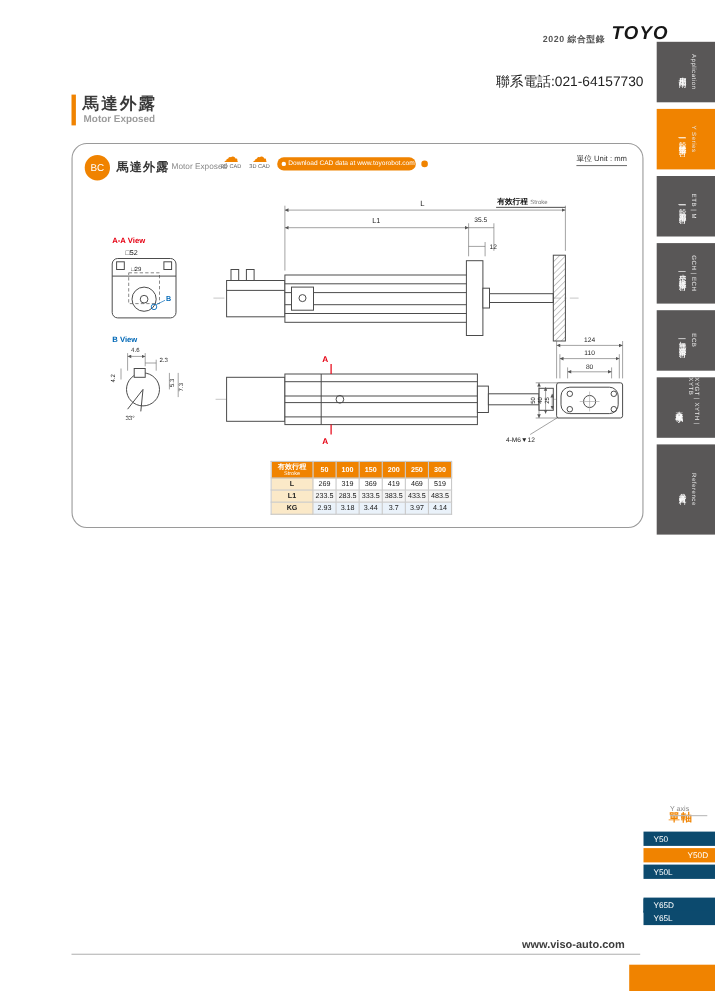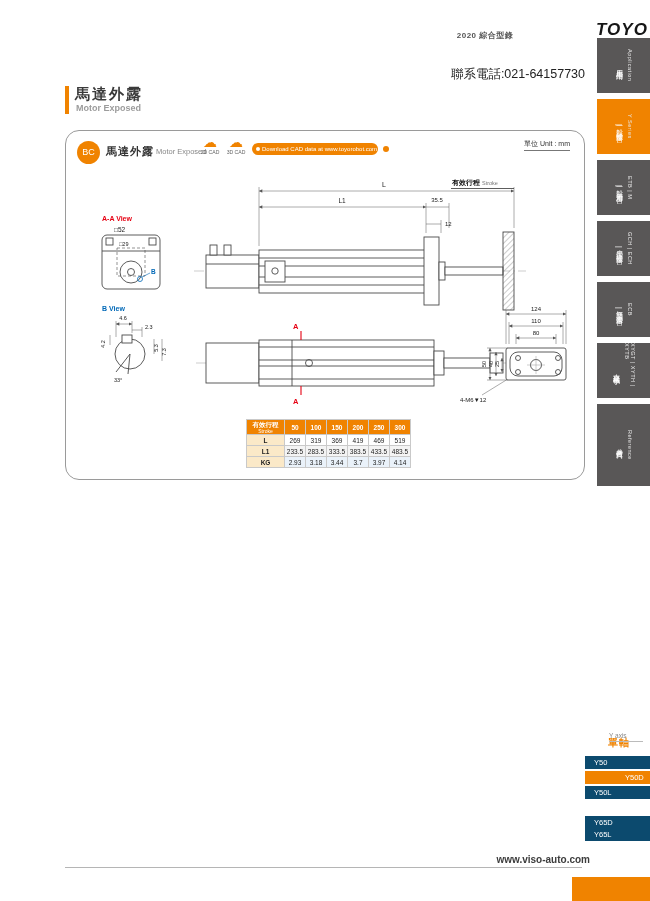--- a/index.html
+++ b/index.html
@@ -4,22 +4,22 @@
 <style>
   * { margin:0; padding:0; box-sizing:border-box; }
   html,body { width:650px; height:901px; }
   body {
     position:relative; background:#fff; overflow:hidden;
     font-family:"Liberation Sans","DejaVu Sans",sans-serif; color:#333;
   }
   .abs { position:absolute; }
 
   
-  .catalog-txt { left:420px; top:30px; width:130px; text-align:center; font-size:8px; font-weight:bold; color:#555; letter-spacing:.5px; }
-  .logo { left:556px; top:20px; font-size:17px; font-weight:900; font-style:italic; color:#161616; letter-spacing:1px;margin-left:40px; }
+  .catalog-txt { left:420px; top:30px; width:130px; text-align:right; font-size:8px; font-weight:bold; color:#555; letter-spacing:.5px; }
+  .logo { left:556px; top:20px; font-size:17px; font-weight:900; font-style:italic; color:#161616; letter-spacing:1px; }
   .phone { left:280px; top:66px; width:305px; text-align:right; font-size:12.5px; color:#222; }
 
   
   .title-bar { left:65px; top:86px; width:4px; height:28px; background:#F08300; }
   .title-cn { left:75px; top:85px; font-size:15px; font-weight:bold; color:#3a3a3a; letter-spacing:2px; }
   .title-en { left:76px; top:103px; font-size:9px; font-weight:bold; color:#9c9c9c; }
 
   
   .panel { left:65px; top:130px; width:520px; height:350px; border:1.3px solid #9a9a9a; border-radius:14px; background:#fff; }
   .badge { left:11px; top:10px; width:23px; height:23px; border-radius:50%; background:#F08300; color:#fff;
@@ -54,21 +54,21 @@
   .vtab .en { writing-mode:vertical-rl; font-size:5.5px; color:#e8e8e8; letter-spacing:.5px; }
 
   
   .axis-cn { left:608px; top:718px; font-size:10px; font-weight:bold; color:#F08300; letter-spacing:1px;margin-top:18px; }
   .axis-en { left:609px; top:732px; font-size:6.5px; color:#888; border-bottom:1px solid #bbb; padding-bottom:2px; width:34px; }
   .mtab { left:585px; width:65px; height:13px; background:#0c4a6e; color:#fff; font-size:7.5px; line-height:13px; padding-left:9px; }
   .mtab.active { background:#F08300;padding-left:40px; }
 
   
   .foot-line { left:65px; top:867px; width:517px; height:1px; background:#b5b5b5; }
-  .foot-url { left:408px; top:854px; width:182px; text-align:right; font-size:10px; font-weight:bold; color:#3c3c3c; }
+  .foot-url { left:386px; top:854px; width:182px; text-align:right; font-size:10px; font-weight:bold; color:#3c3c3c; }
   .foot-orange { left:572px; top:877px; width:78px; height:24px; background:#F08300; }
 </style>
 </head>
 <body>
 
 <div class="abs catalog-txt">2020 綜合型錄</div>
 <div class="abs logo">TOYO</div>
 <div class="abs phone">聯系電話:021-64157730</div>
 
 <div class="abs title-bar"></div>

